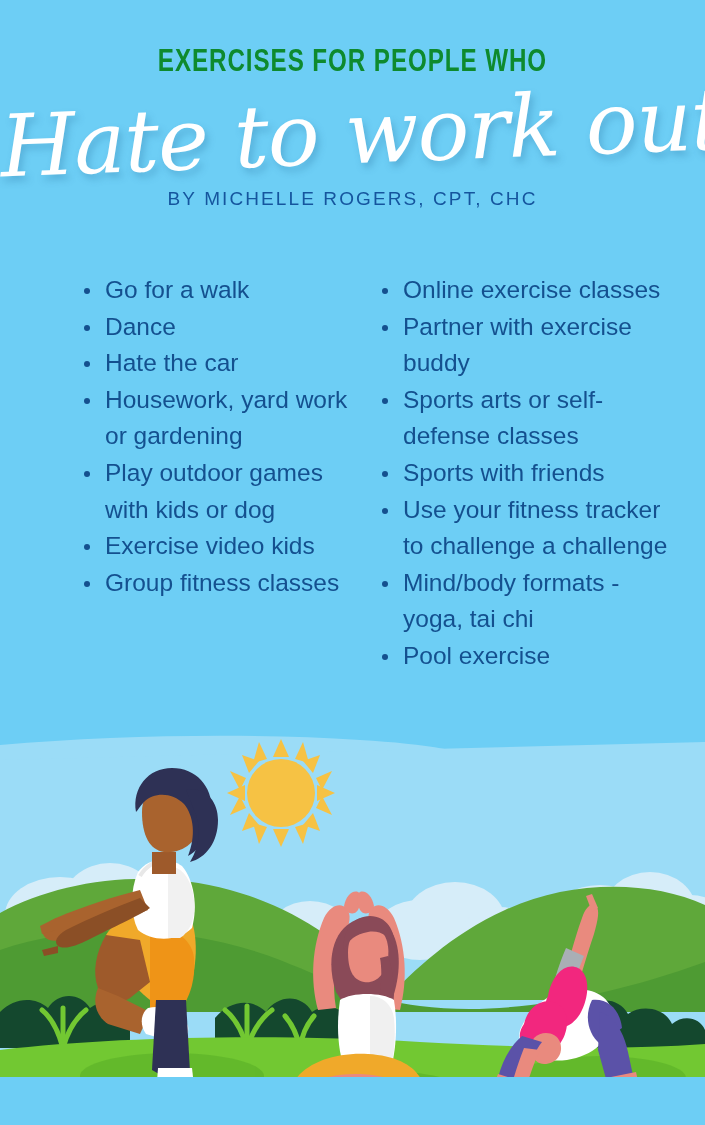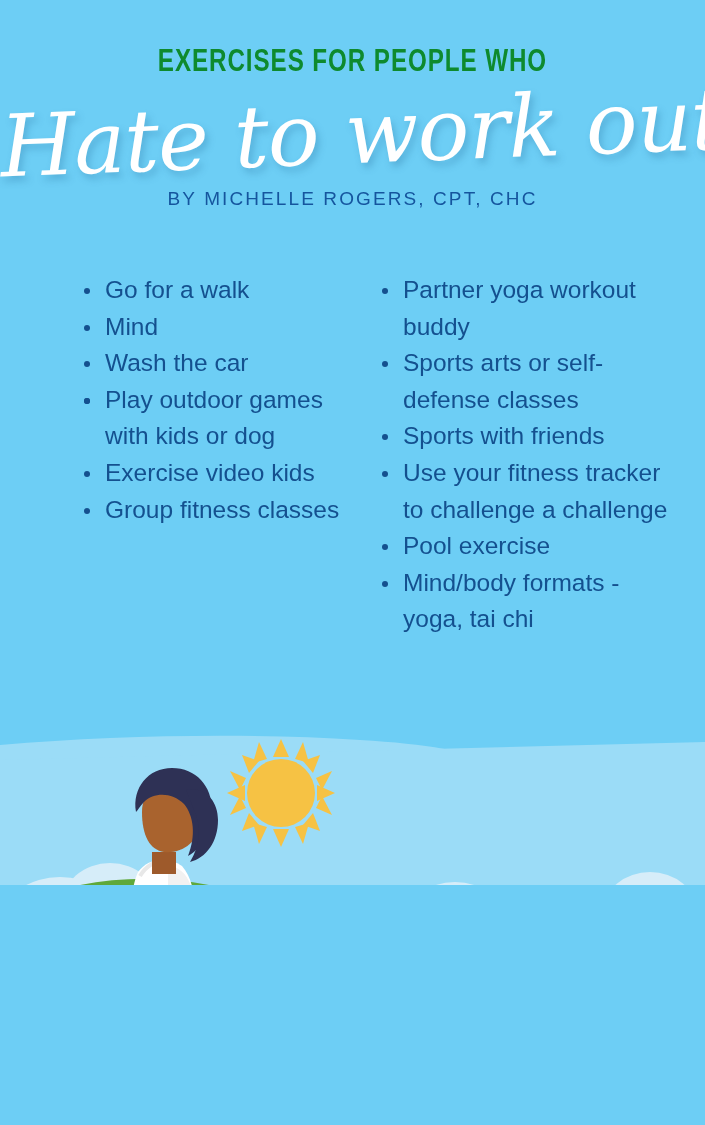--- a/index.html
+++ b/index.html
@@ -5,21 +5,21 @@
   * { margin:0; padding:0; box-sizing:border-box; }
   html, body { width:705px; height:1125px; }
   body {
     font-family:"Liberation Sans", sans-serif;
     background:#6DCEF5;
     overflow:hidden;
     position:relative;
   }
   #poster {
     position:relative;
-    width:705px; height:885px;
+    width:705px; height:1077px;
     overflow:hidden;
     background:#6DCEF5;
   }
 
   
   #scene { position:absolute; left:0; top:0; width:705px; height:1125px; }
 
   
   .header { position:absolute; left:0; top:0; width:705px; z-index:5; text-align:center; }
   .eyebrow {
@@ -321,33 +321,34 @@
   <div class="header">
     <div class="eyebrow">EXERCISES FOR PEOPLE WHO</div>
     <div class="script-title">Hate to work out</div>
     <div class="byline">BY MICHELLE ROGERS, CPT, CHC</div>
   </div>
 
   <div class="columns">
     <div class="col col-left">
       <ul class="items" id="left-list">
           <li><span class="bullet"></span><span>Go for a walk</span></li>
-          <li><span class="bullet"></span><span>Mind</span></li>
-          <li><span class="bullet"></span><span>Wash the car</span></li>
-          <li><span class="bullet"></span></li>
+          <li><span class="bullet"></span><span>Dance</span></li>
+          <li><span class="bullet"></span><span>Hate the car</span></li>
+          <li><span class="bullet"></span><span>Housework, yard work or gardening</span></li>
           <li><span class="bullet"></span><span>Play outdoor games with kids or dog</span></li>
           <li><span class="bullet"></span><span>Exercise video kids</span></li>
           <li><span class="bullet"></span><span>Group fitness classes</span></li>
         </ul>
     </div>
     <div class="col col-right">
       <ul class="items" id="right-list">
-          <li><span class="bullet"></span><span>Partner yoga workout buddy</span></li>
+          <li><span class="bullet"></span><span>Online exercise classes</span></li>
+          <li><span class="bullet"></span><span>Partner with exercise buddy</span></li>
           <li><span class="bullet"></span><span>Sports arts or self-defense classes</span></li>
           <li><span class="bullet"></span><span>Sports with friends</span></li>
           <li><span class="bullet"></span><span>Use your fitness tracker to challenge a challenge</span></li>
+          <li><span class="bullet"></span><span>Mind/body formats - yoga, tai chi</span></li>
           <li><span class="bullet"></span><span>Pool exercise</span></li>
-          <li><span class="bullet"></span><span>Mind/body formats - yoga, tai chi</span></li>
         </ul>
     </div>
   </div>
 
 </div>
 
 </body></html>

